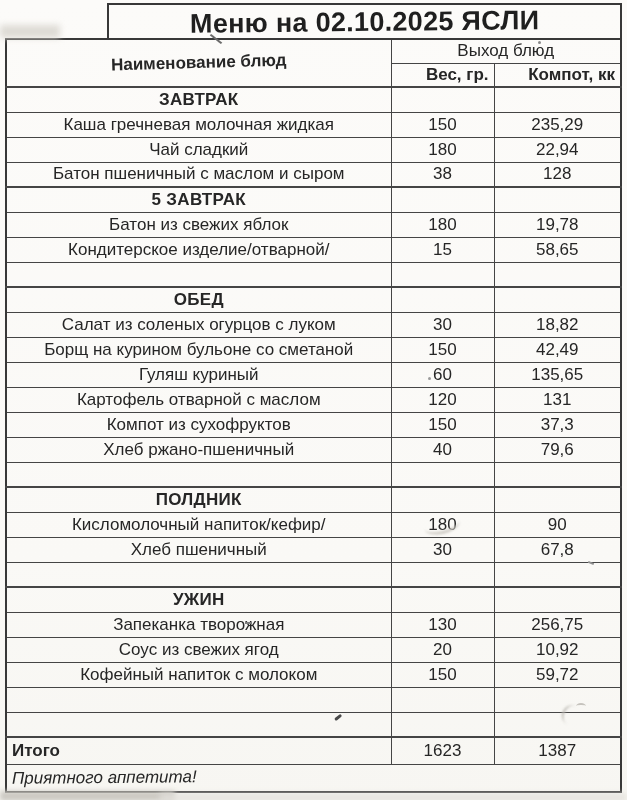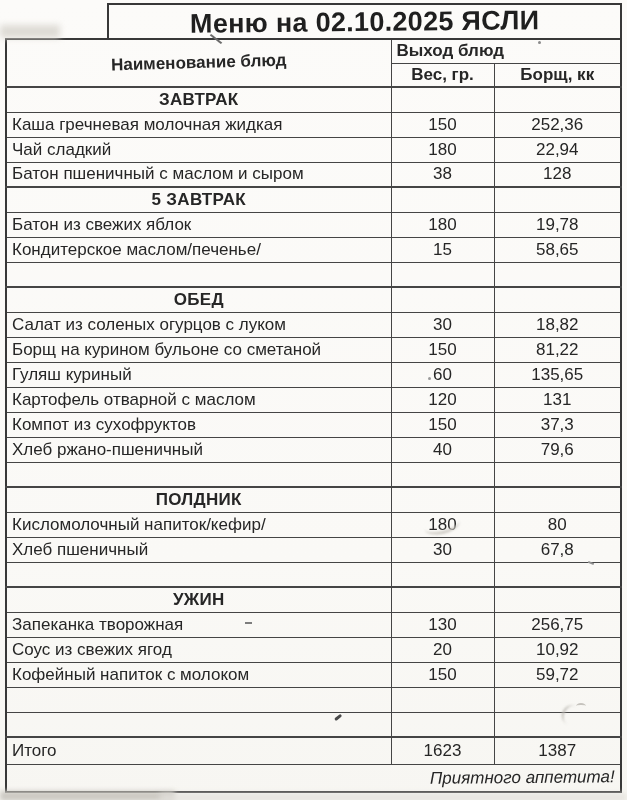--- a/index.html
+++ b/index.html
@@ -31,33 +31,33 @@
   table.menu th, table.menu td{
     border:1.5px solid #454545;
     padding:0 5px;
     font-size:17px;
     overflow:hidden;white-space:nowrap;
     color:#262626;
   }
   thead tr{height:24px;}
   th.name-head{font-weight:bold;text-align:center;font-size:17px;}
   th.name-head span{display:inline-block;transform:rotate(-1.6deg);}
-  th.group-head{font-weight:bold;text-align:left;font-size:18px;}
-  th.sub-head{font-weight:bold;text-align:center;font-size:17px;border-bottom-width:2.2px;}
+  th.group-head{font-weight:normal;text-align:center;font-size:18px;}
+  th.sub-head{font-weight:bold;text-align:right;font-size:17px;border-bottom-width:2.2px;}
   tbody tr{height:25px;}
-  td.dish{font-weight:normal;text-align:left;padding-left:4px;}
+  td.dish{font-weight:normal;text-align:center;padding-left:4px;}
   td.num{text-align:center;padding-right:7px;font-variant-numeric:tabular-nums;}
   tr.section-row td{border-top-width:2.2px;}
   td.section-cell{font-weight:bold;text-align:center;font-size:17px;letter-spacing:.3px;}
   tr.total-row{height:27px;}
   tr.total-row td{border-top-width:2.4px;}
-  td.total-label{text-align:left;padding-left:4px;}
+  td.total-label{text-align:left;padding-left:4px;font-weight:bold;}
   tr.footer-row{height:28px;}
   td.footer-cell{
-    text-align:right;font-style:italic;font-size:18.5px;
+    text-align:left;font-style:italic;font-size:18.5px;
     border-top-width:2px;color:#2e2e2e;
   }
   td.footer-cell span{display:inline-block;transform:rotate(-0.5deg);}
   
   .art{position:absolute;pointer-events:none;}
   .a-slash{left:209px;top:38px;width:14px;height:2px;background:#6b6b6b;transform:rotate(38deg);filter:blur(.4px);}
   .a-smudge-left{left:0;top:25px;width:60px;height:13px;background:#dedbd5;filter:blur(3px);}
   .a-dot1{left:538px;top:41px;width:3px;height:3px;background:#8a8a8a;border-radius:50%;}
   .a-dot2{left:428px;top:377px;width:3px;height:3px;background:#9b9b9b;border-radius:50%;}
   .a-squiggle{left:424px;top:516px;width:36px;height:15px;border-bottom:3px solid #d0cdc7;border-radius:50%;transform:rotate(-14deg);filter:blur(1px);}
@@ -84,33 +84,33 @@
         <col style="width:103px">
         <col style="width:127px">
     </colgroup>
     <thead>
       <tr>
         <th class="name-head" rowspan="2"><span>Наименование блюд</span></th>
         <th class="group-head" colspan="2">Выход блюд</th>
       </tr>
       <tr>
         <th class="sub-head">Вес, гр.</th>
-        <th class="sub-head">Борщ, кк</th>
+        <th class="sub-head">Компот, кк</th>
       </tr>
     </thead>
     <tbody>
         <tr class="section-row">
           <td class="section-cell">ЗАВТРАК</td>
           <td class="num">&nbsp;</td>
           <td class="num">&nbsp;</td>
         </tr>
         <tr>
           <td class="dish">Каша гречневая молочная жидкая</td>
           <td class="num">150</td>
-          <td class="num">252,36</td>
+          <td class="num">235,29</td>
         </tr>
         <tr>
           <td class="dish">Чай сладкий</td>
           <td class="num">180</td>
           <td class="num">22,94</td>
         </tr>
         <tr>
           <td class="dish">Батон пшеничный с маслом и сыром</td>
           <td class="num">38</td>
           <td class="num">128</td>
@@ -119,21 +119,21 @@
           <td class="section-cell">5 ЗАВТРАК</td>
           <td class="num">&nbsp;</td>
           <td class="num">&nbsp;</td>
         </tr>
         <tr>
           <td class="dish">Батон из свежих яблок</td>
           <td class="num">180</td>
           <td class="num">19,78</td>
         </tr>
         <tr>
-          <td class="dish">Кондитерское маслом/печенье/</td>
+          <td class="dish">Кондитерское изделие/отварной/</td>
           <td class="num">15</td>
           <td class="num">58,65</td>
         </tr>
         <tr class="empty-row">
           <td class="dish">&nbsp;</td>
           <td class="num">&nbsp;</td>
           <td class="num">&nbsp;</td>
         </tr>
         <tr class="section-row">
           <td class="section-cell">ОБЕД</td>
@@ -141,21 +141,21 @@
           <td class="num">&nbsp;</td>
         </tr>
         <tr>
           <td class="dish">Салат из соленых огурцов с луком</td>
           <td class="num">30</td>
           <td class="num">18,82</td>
         </tr>
         <tr>
           <td class="dish">Борщ на курином бульоне со сметаной</td>
           <td class="num">150</td>
-          <td class="num">81,22</td>
+          <td class="num">42,49</td>
         </tr>
         <tr>
           <td class="dish">Гуляш куриный</td>
           <td class="num">60</td>
           <td class="num">135,65</td>
         </tr>
         <tr>
           <td class="dish">Картофель отварной с маслом</td>
           <td class="num">120</td>
           <td class="num">131</td>
@@ -176,21 +176,21 @@
           <td class="num">&nbsp;</td>
         </tr>
         <tr class="section-row">
           <td class="section-cell">ПОЛДНИК</td>
           <td class="num">&nbsp;</td>
           <td class="num">&nbsp;</td>
         </tr>
         <tr>
           <td class="dish">Кисломолочный напиток/кефир/</td>
           <td class="num">180</td>
-          <td class="num">80</td>
+          <td class="num">90</td>
         </tr>
         <tr>
           <td class="dish">Хлеб пшеничный</td>
           <td class="num">30</td>
           <td class="num">67,8</td>
         </tr>
         <tr class="empty-row">
           <td class="dish">&nbsp;</td>
           <td class="num">&nbsp;</td>
           <td class="num">&nbsp;</td>

